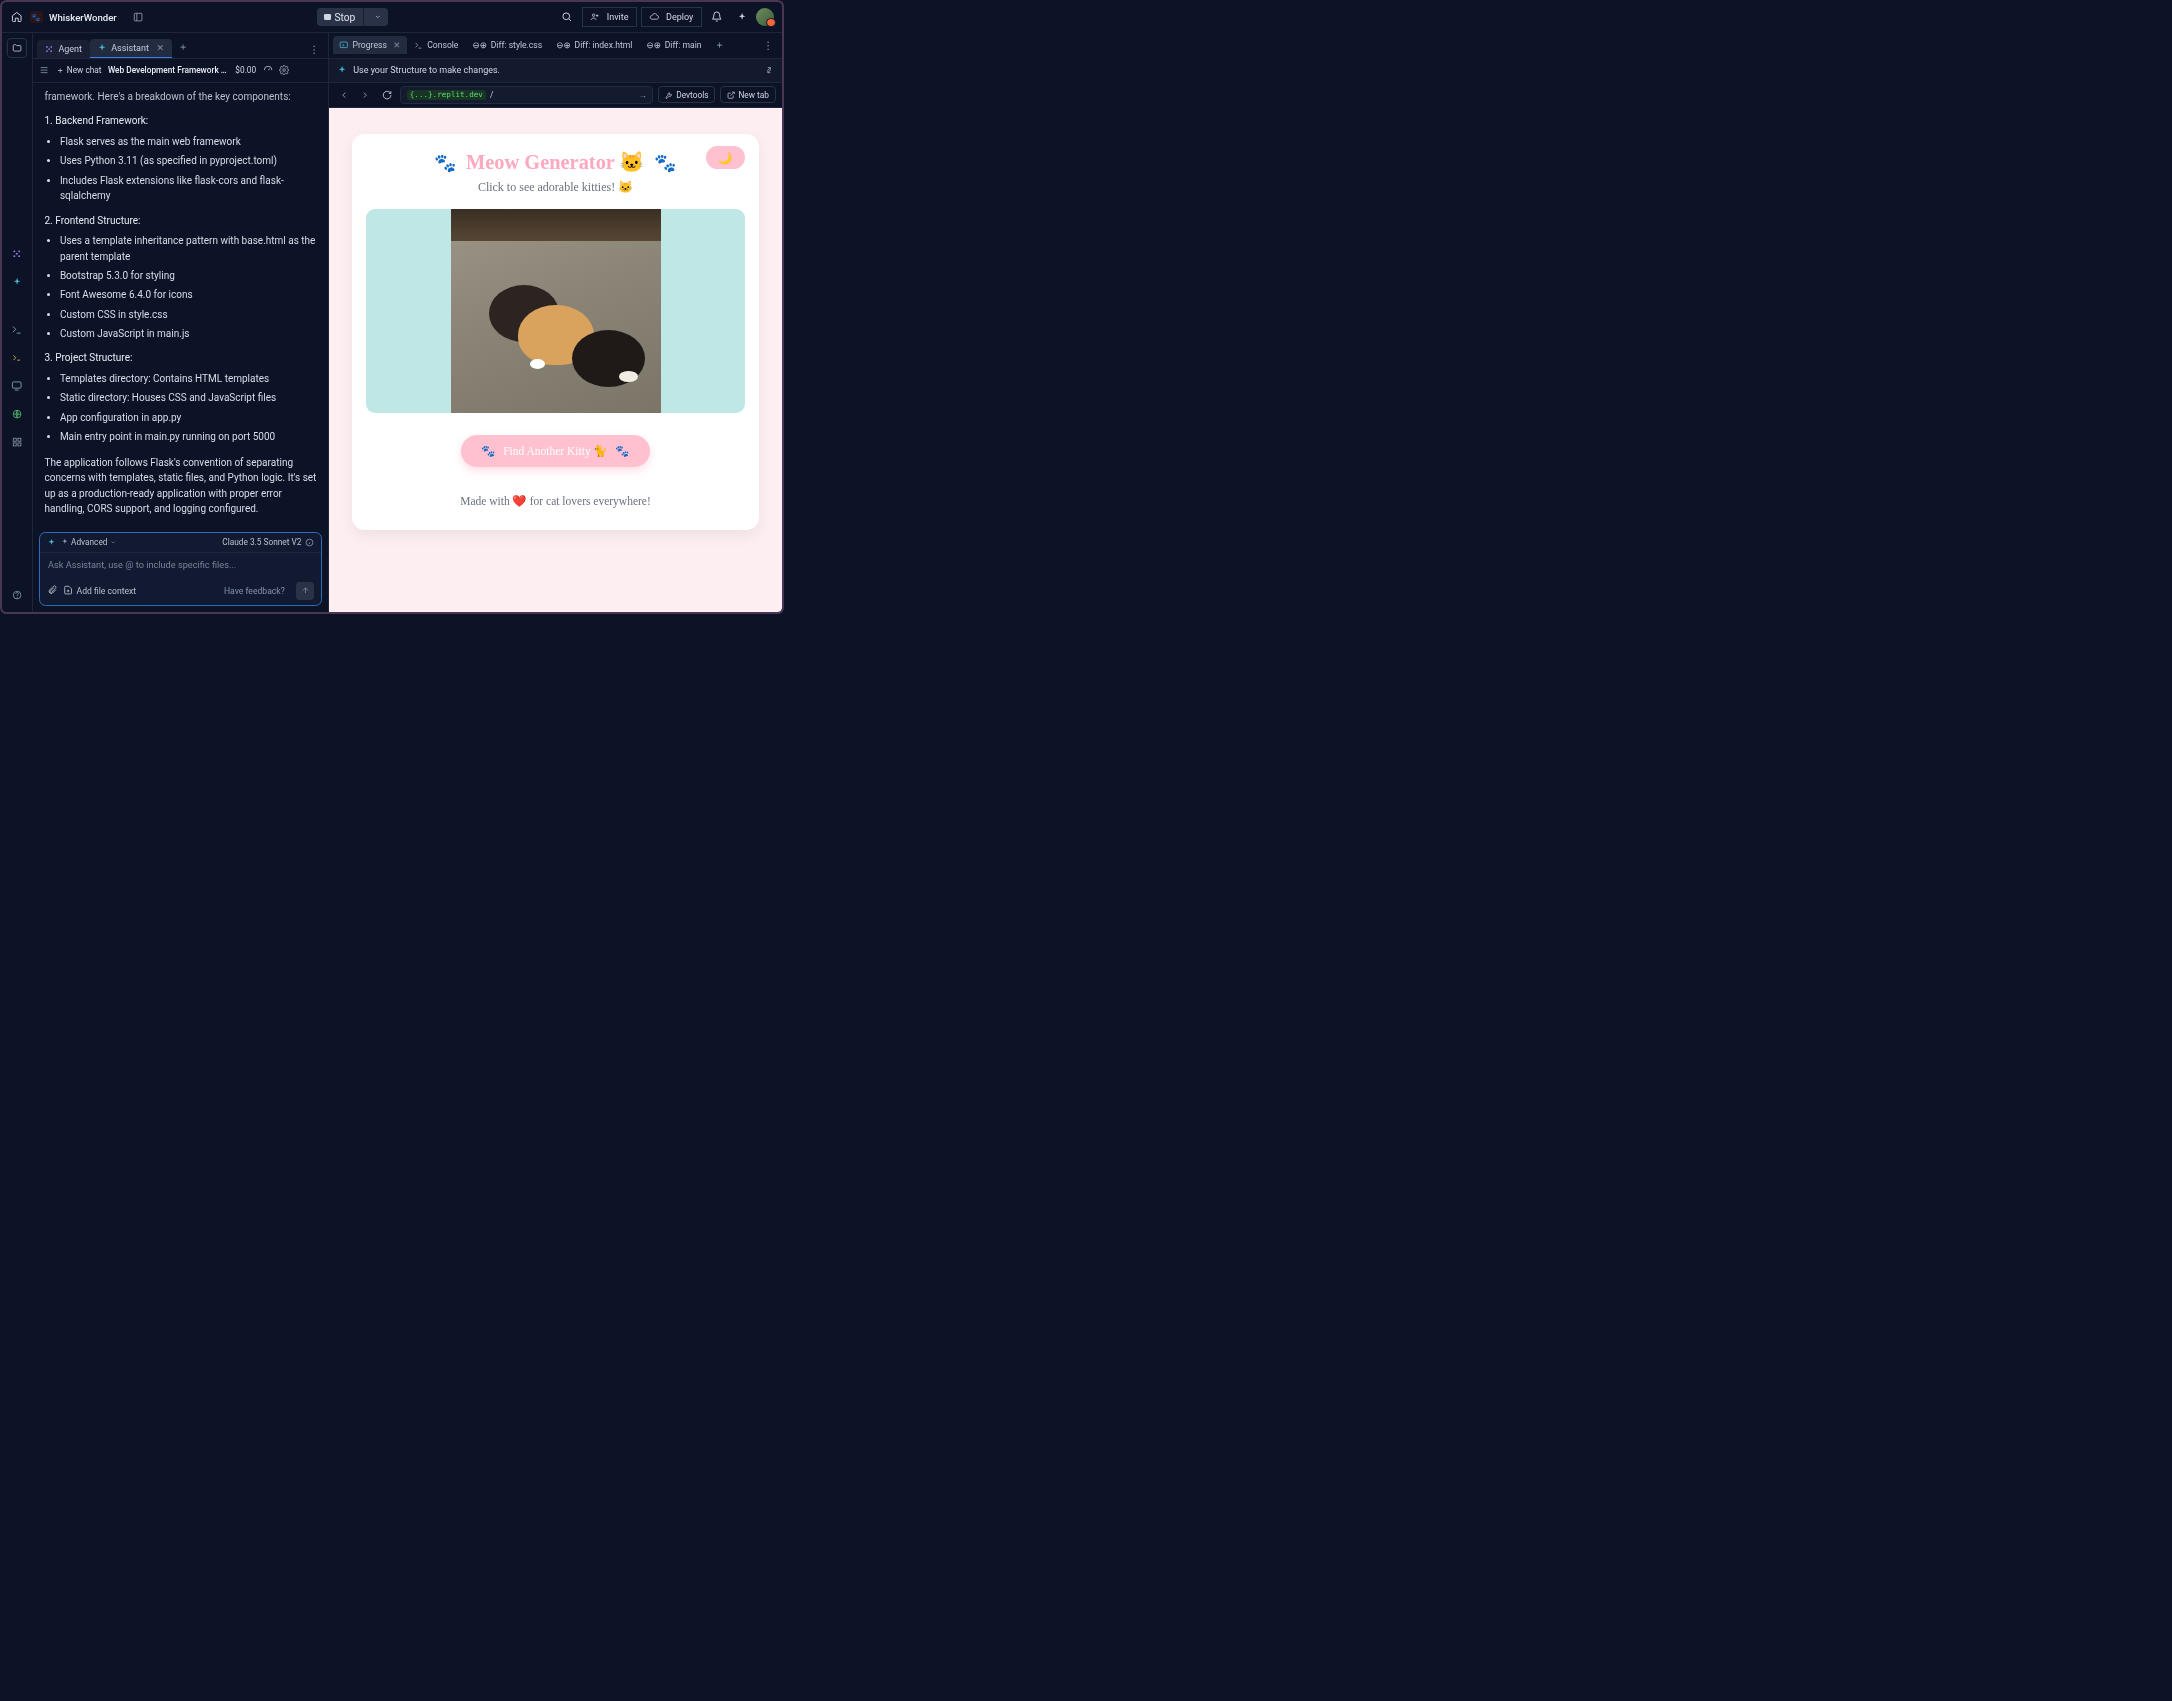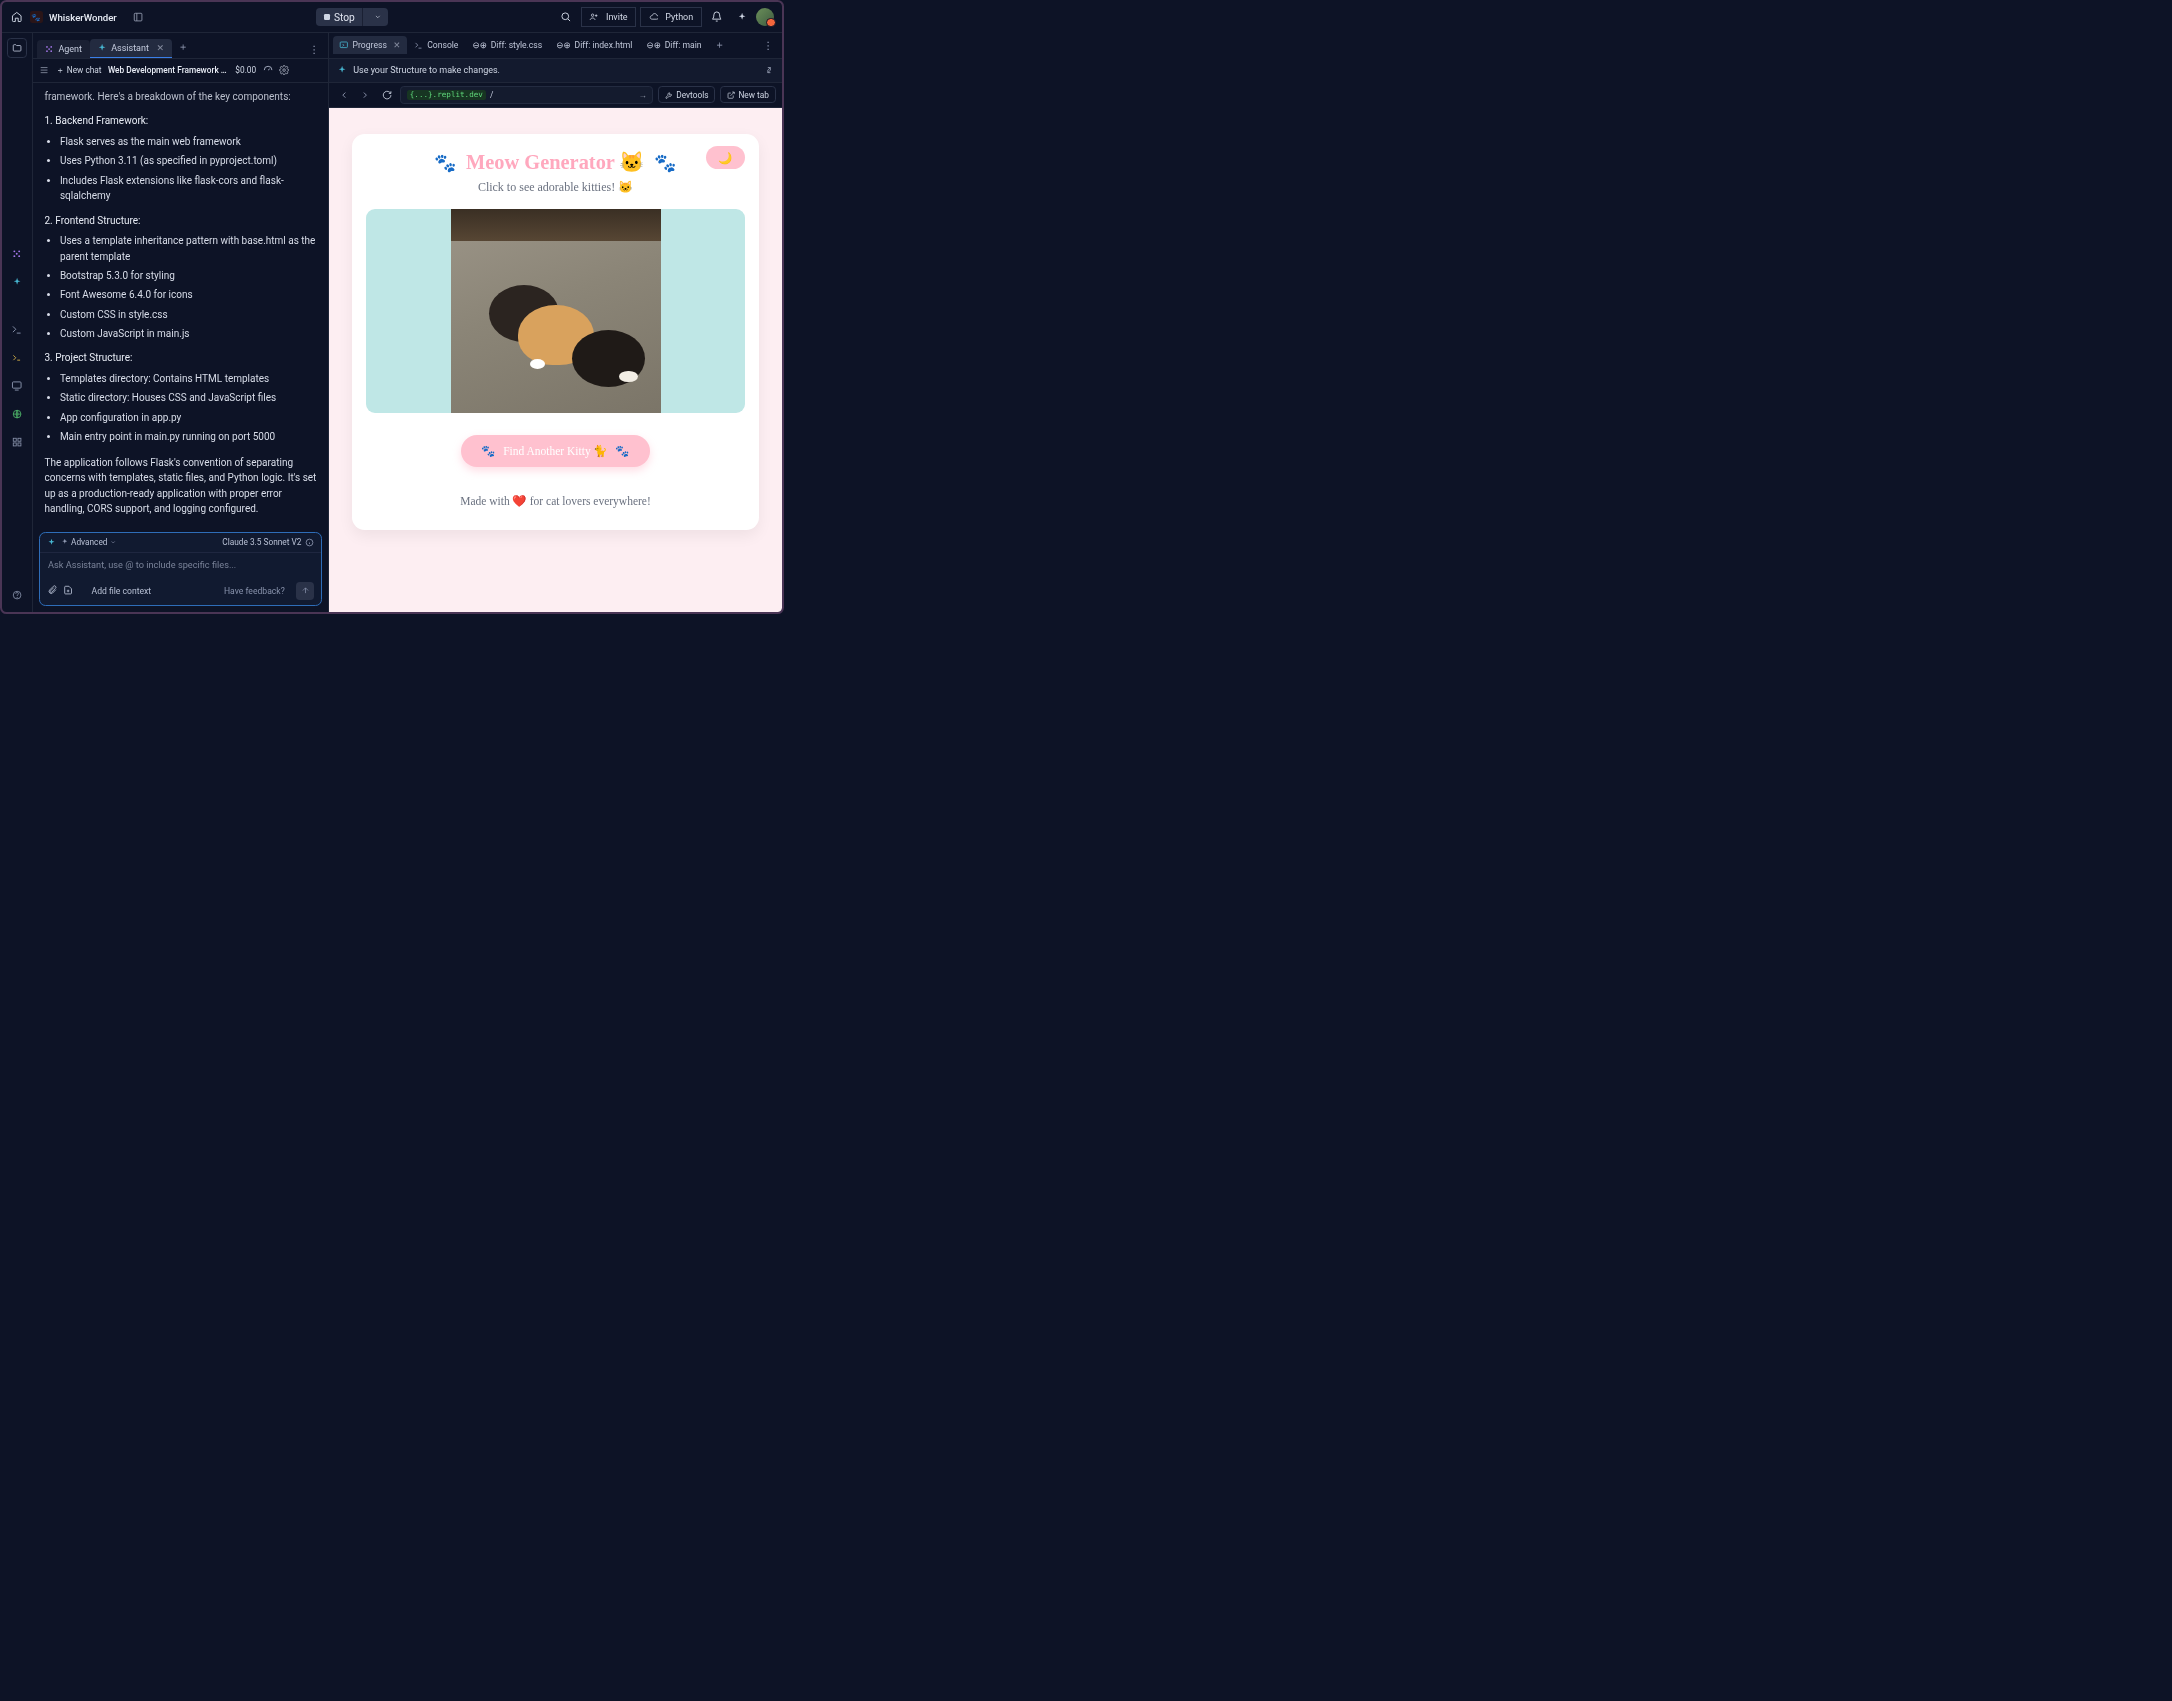--- a/index.html
+++ b/index.html
@@ -159,21 +159,21 @@
           <path d="M3 20c0-3 3-5 6-5s6 2 6 5"></path>
           <line x1="18" y1="6" x2="18" y2="12"></line>
           <line x1="15" y1="9" x2="21" y2="9"></line>
         </svg>
       <span>Invite</span>
     </div>
     <div class="pill-btn">
       <svg width="9.6" height="9.6" viewBox="0 0 24 24" fill="none" stroke="#cfd6e4" stroke-width="2">
           <path d="M8 18c-3 0-5-2-5-4.5S5 9 8 9c.5-3 3-5 6-5s5.5 2 6 5c2 0 4 1.5 4 4s-2 5-5 5H8z"></path>
         </svg>
-      <span>Python</span>
+      <span>Deploy</span>
     </div>
     <div class="icon-btn">
       <svg width="11.5" height="11.5" viewBox="0 0 24 24" fill="none" stroke="#cfd6e4" stroke-width="2">
           <path d="M18 8a6 6 0 10-12 0c0 7-3 9-3 9h18s-3-2-3-9"></path>
           <path d="M10 21h4"></path>
         </svg>
     </div>
     <div class="icon-btn">
       <svg width="10.2" height="10.2" viewBox="0 0 24 24" fill="#cfd6e4">
           <path d="M12 2l2 6 6 2-6 2-2 6-2-6-6-2 6-2z"></path>
@@ -352,21 +352,21 @@
             </svg>
         </span>
       </div>
       <div class="input-mid">Ask Assistant, use @ to include specific files...</div>
       <div class="input-bot">
         <span>
           <svg width="10.2" height="10.2" viewBox="0 0 24 24" fill="none" stroke="#b8c0d4" stroke-width="2">
               <path d="M21 11l-8 8a5 5 0 01-7-7l9-9a3.5 3.5 0 015 5l-9 9a2 2 0 01-3-3l8-8"></path>
             </svg>
         </span>
-        <span style="display:flex;align-items:center;gap:18px;">
+        <span style="display:flex;align-items:center;gap:3px;">
           <svg width="10.2" height="10.2" viewBox="0 0 24 24" fill="none" stroke="#b8c0d4" stroke-width="2">
               <path d="M14 3H6a2 2 0 00-2 2v14a2 2 0 002 2h12a2 2 0 002-2V9l-6-6z"></path>
               <line x1="12" y1="11" x2="12" y2="17"></line>
               <line x1="9" y1="14" x2="15" y2="14"></line>
             </svg>
           <span>Add file context</span>
         </span>
         <span class="feedback">Have feedback?</span>
         <span class="send-btn">
           <svg width="9" height="9" viewBox="0 0 24 24" fill="none" stroke="#8892ab" stroke-width="2">

